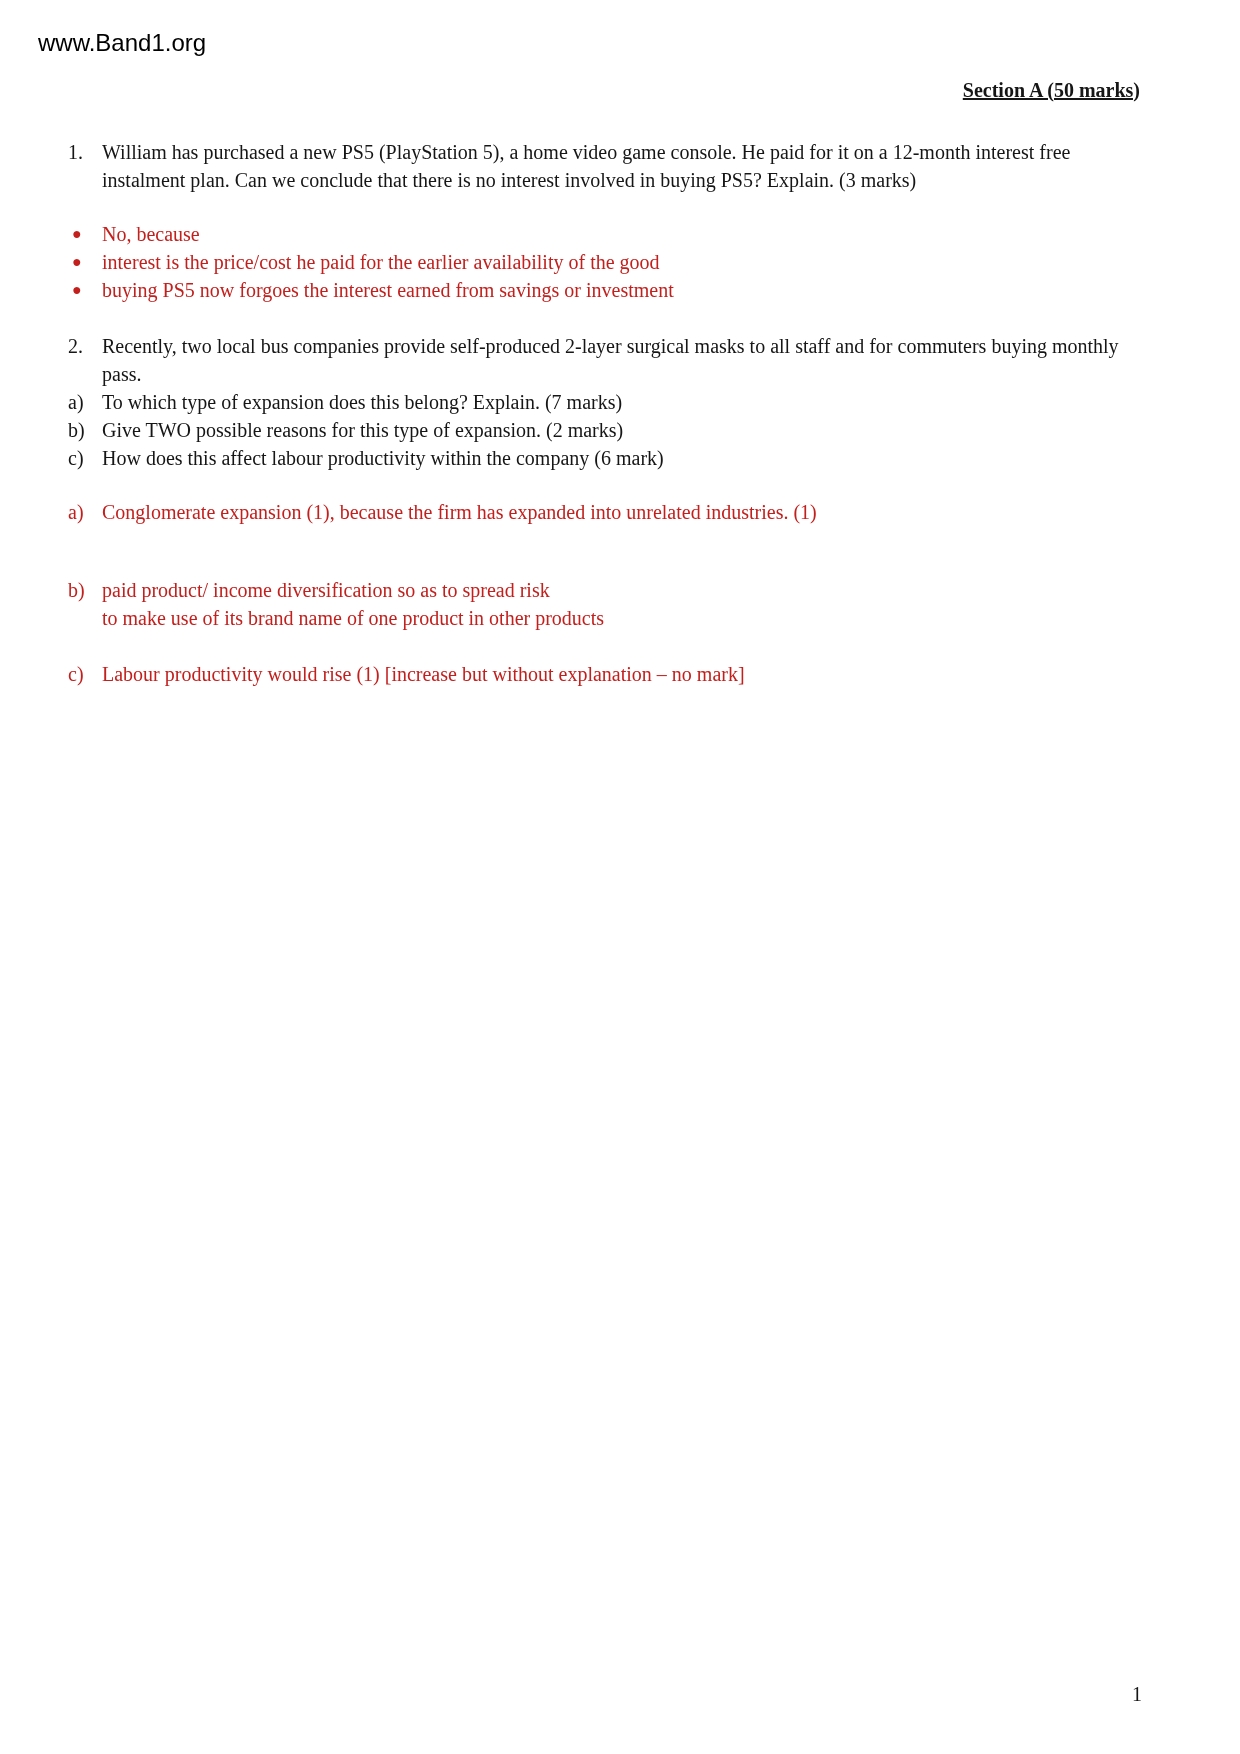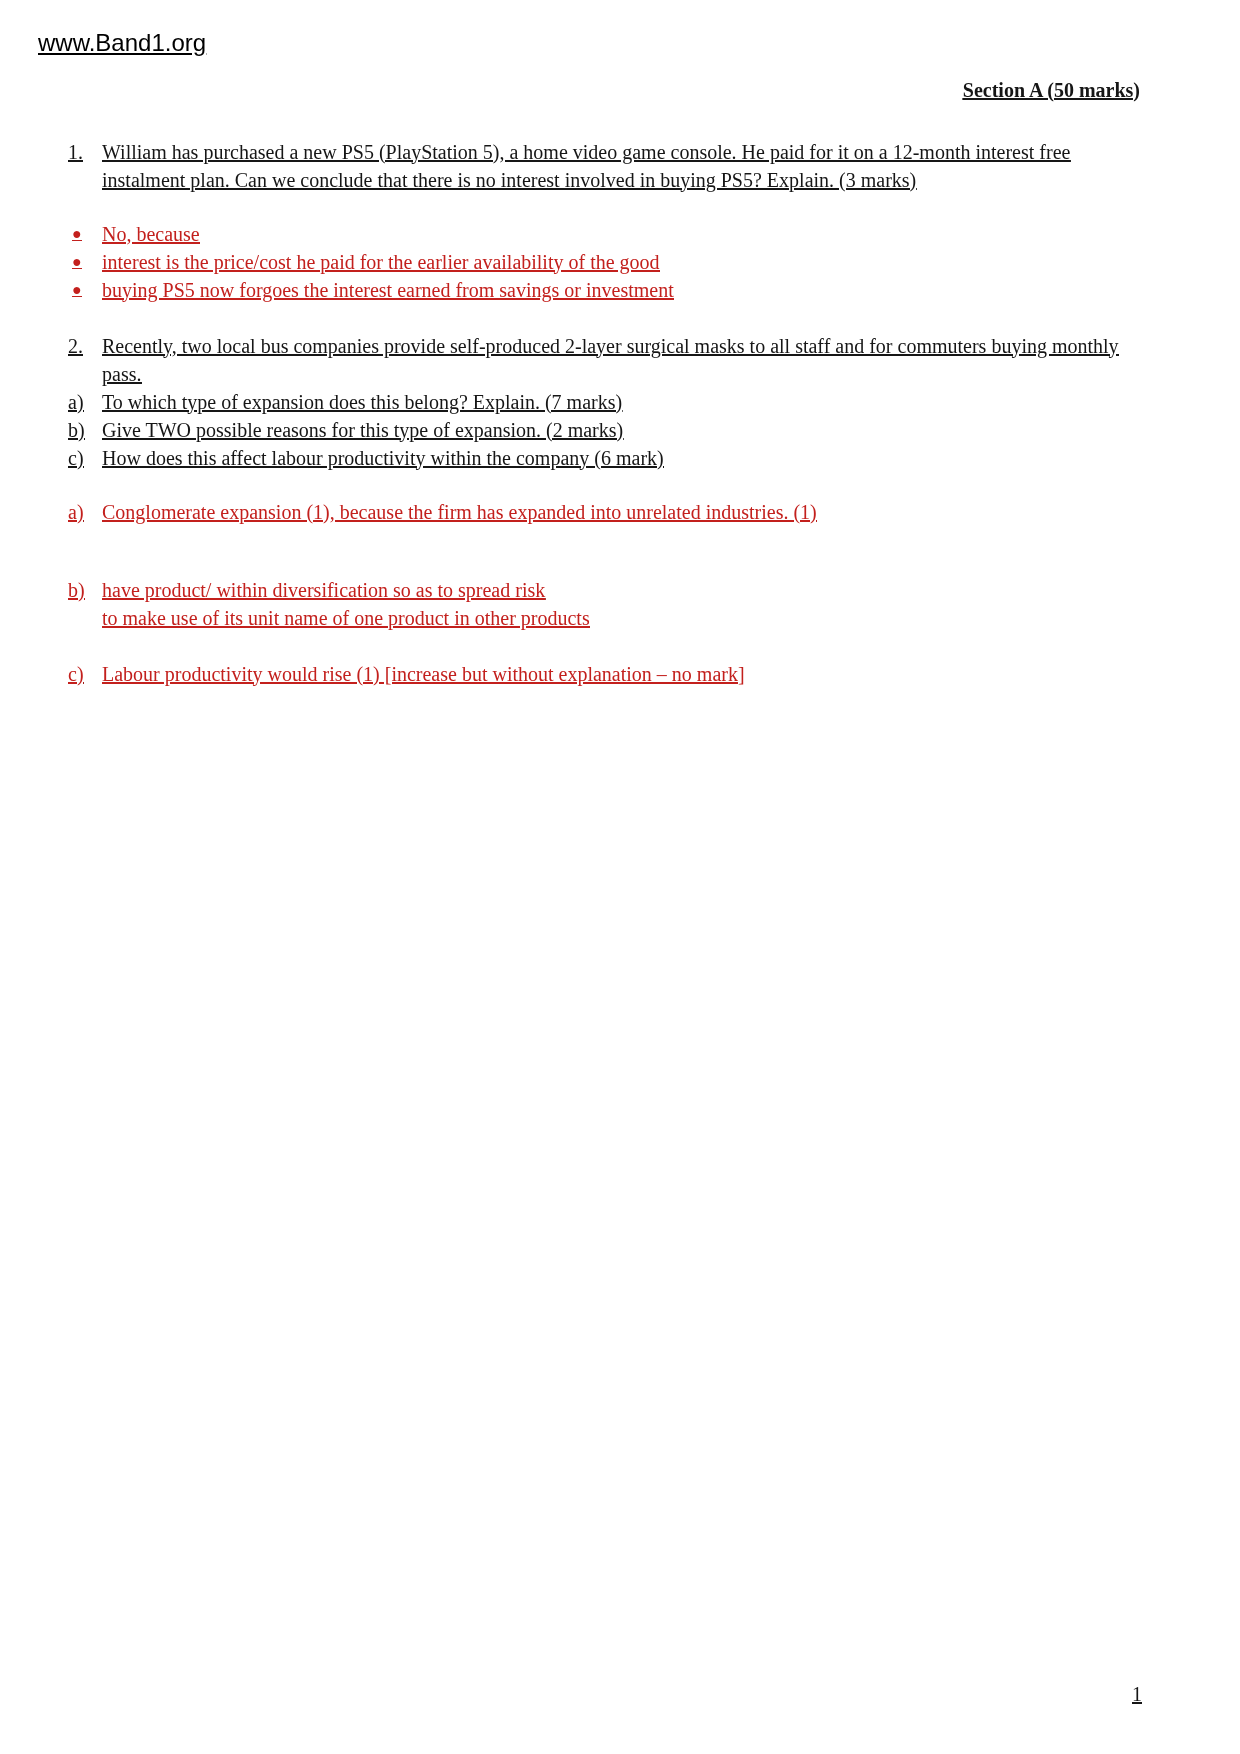--- a/index.html
+++ b/index.html
@@ -1,15 +1,15 @@
 <!DOCTYPE html>
 <html><head>
 <meta charset="utf-8">
 <style>
-  * { margin: 0; padding: 0; box-sizing: border-box; text-decoration: underline; }
+  * { margin: 0; padding: 0; box-sizing: border-box; }
   html, body { background: #e8e8e8; }
   .page {
     width: 1240px;
     height: 1754px;
     margin: 0 auto;
     background: #ffffff;
     position: relative;
     font-family: "Liberation Serif", serif;
     font-size: 20px;
     line-height: 1.40;
@@ -103,22 +103,22 @@
   </div>
 
   <div class="hang red ans-a">
     <div class="label">a)</div>
     <div class="txt">Conglomerate expansion (1), because the firm has expanded into unrelated industries. (1)</div>
   </div>
 
   <div class="hang red ans-b">
     <div class="label">b)</div>
     <div class="txt">
-      <div>have product/ within diversification so as to spread risk</div>
-      <div>to make use of its unit name of one product in other products</div>
+      <div>paid product/ income diversification so as to spread risk</div>
+      <div>to make use of its brand name of one product in other products</div>
     </div>
   </div>
 
   <div class="hang red ans-c">
     <div class="label">c)</div>
     <div class="txt">
       <div>Labour productivity would rise (1)  [increase but without explanation – no mark]</div>
     </div>
   </div>
 

